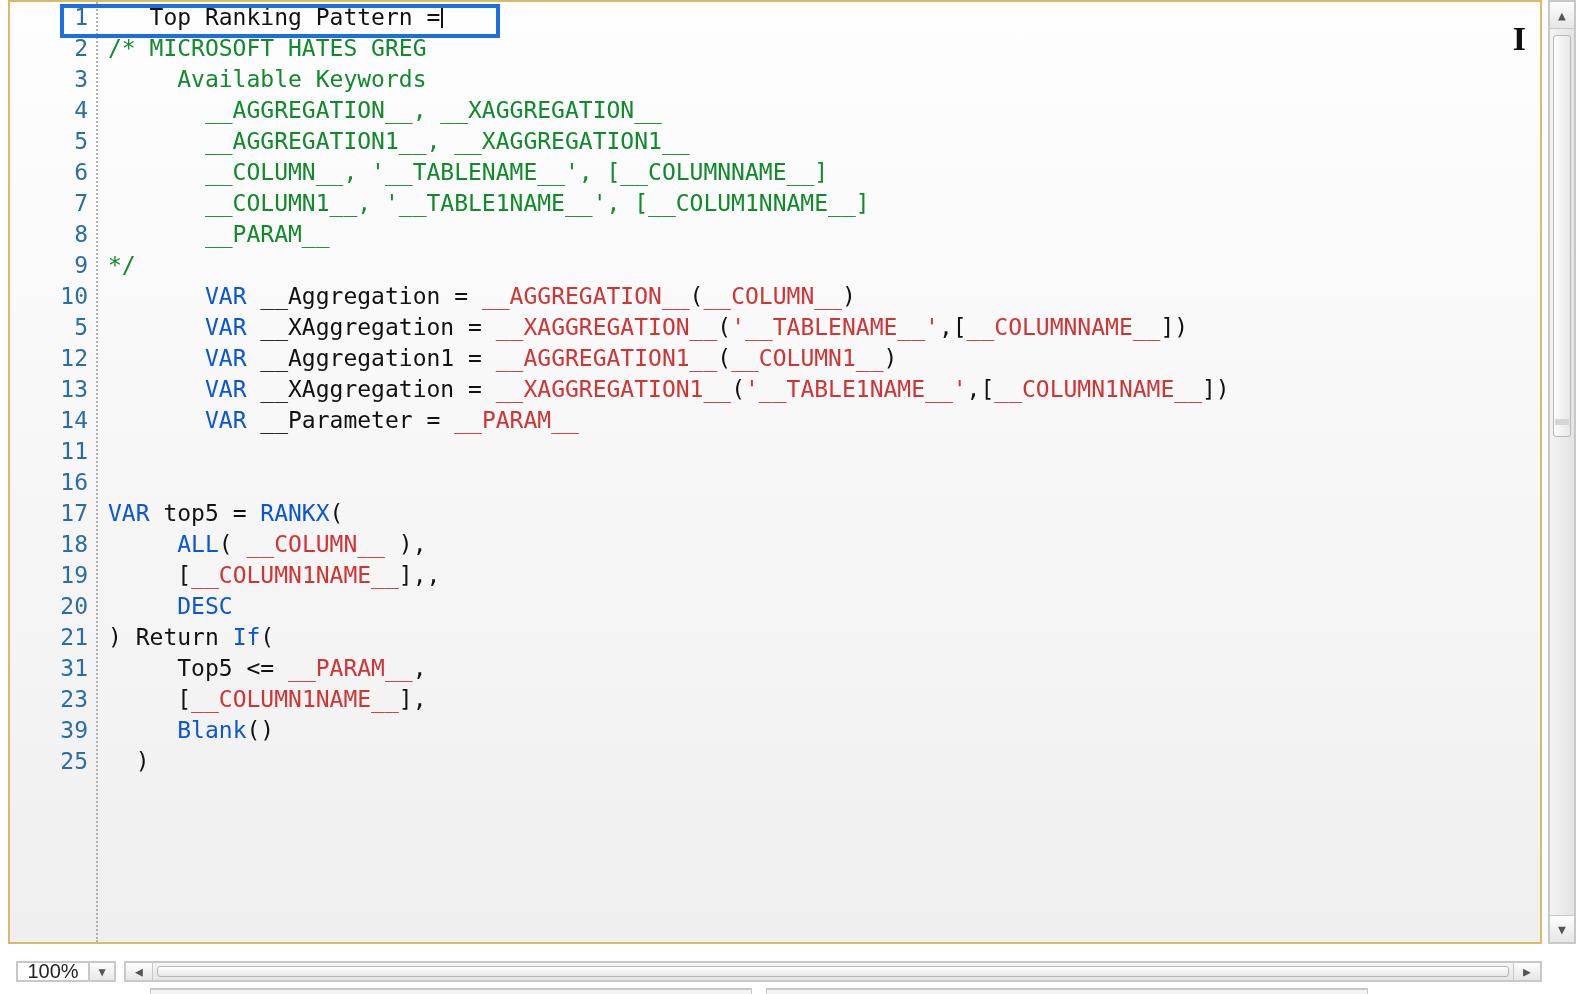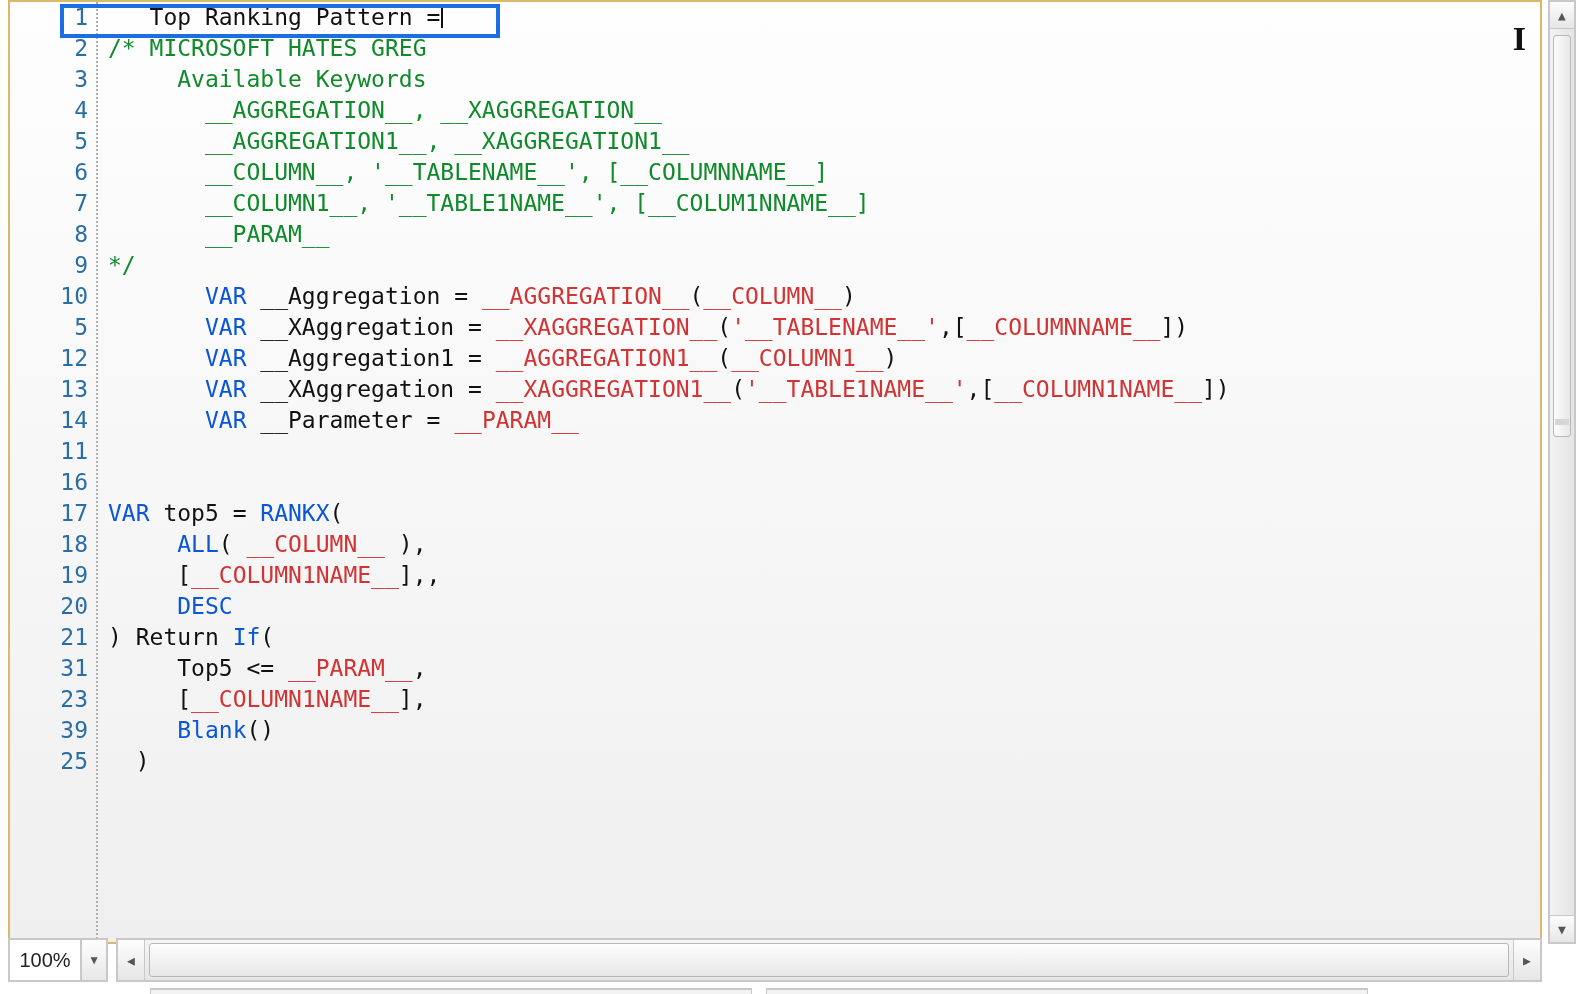--- a/index.html
+++ b/index.html
@@ -119,24 +119,24 @@
   }
   .sb-notch {
     position: absolute;
     left: 5px; right: 5px;
     height: 6px;
     background: #d6d6d6;
   }
   
   .bottom-bar {
     position: absolute;
-    left: 8px;
+    left: 16px;
     right: 42px;
     bottom: 12px;
-    height: 44px;
+    height: 21px;
     display: flex;
     margin-top: 36px;
   }
   .zoom-box {
     width: 70px;
     border: 2px solid #c8c8c8;
     display: flex;
     align-items: center;
     justify-content: center;
     font-family: "Segoe UI", Arial, sans-serif;

